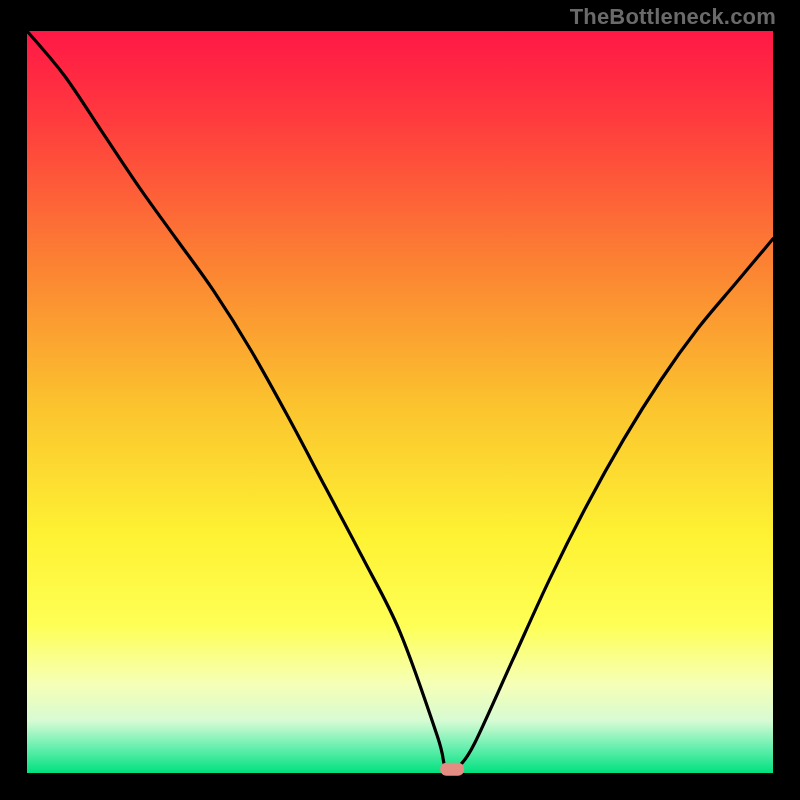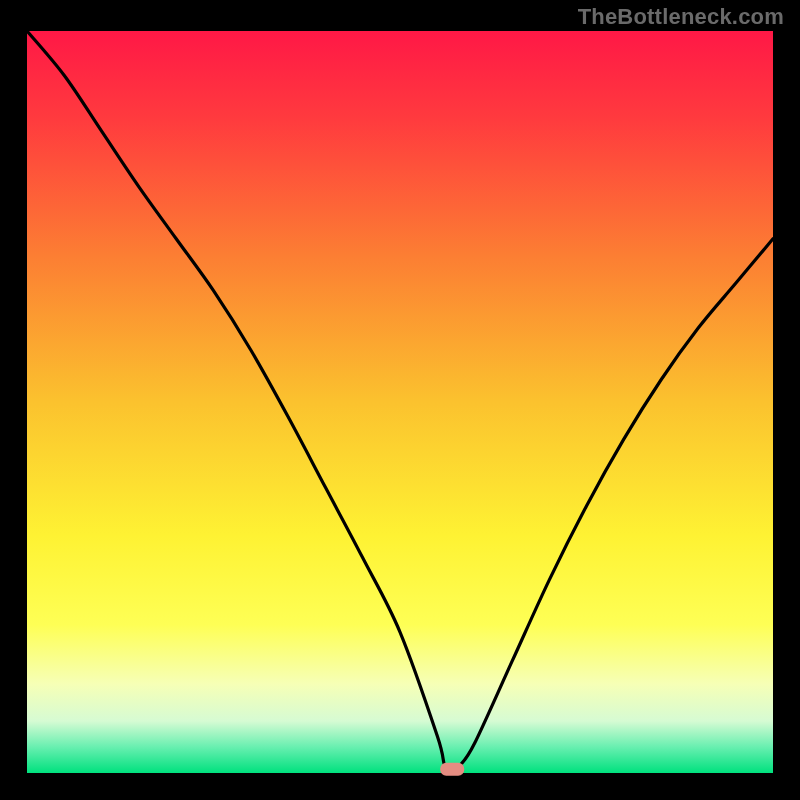--- a/index.html
+++ b/index.html
@@ -13,21 +13,21 @@
   }
   .frame {
     position: relative;
     width: 800px;
     height: 800px;
     background: #000000;
   }
   .watermark {
     position: absolute;
     top: 4px;
-    right: 16px;
+    right: 24px;
     font-size: 22px;
     font-weight: 600;
     color: #6a6a6a;
     letter-spacing: 0.2px;
     user-select: none;
   }
   svg {
     display: block;
     position: absolute;
     top: 0;

